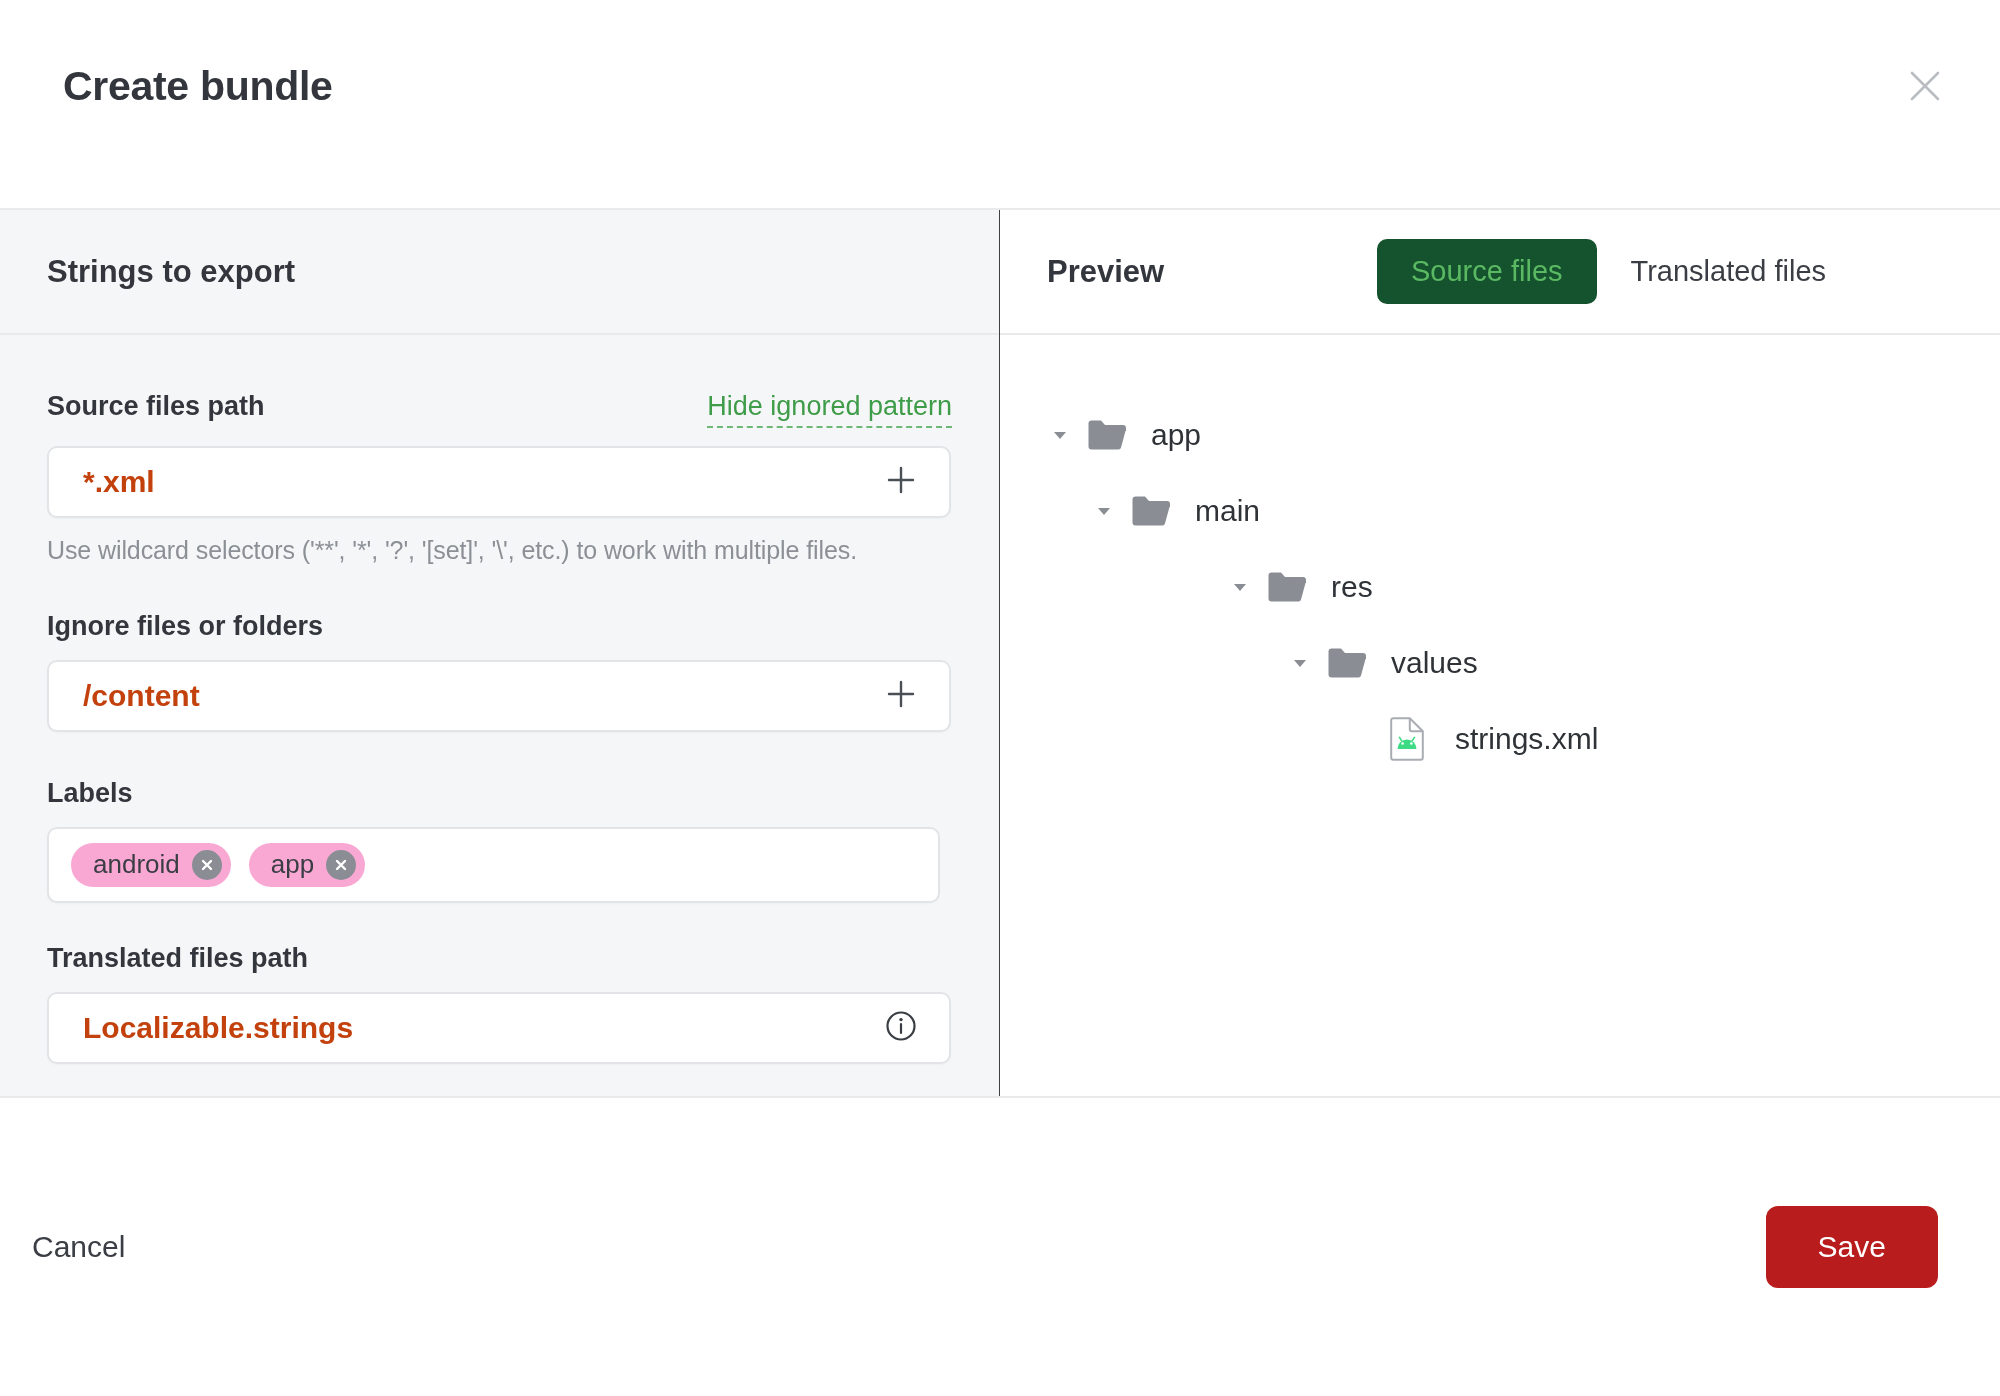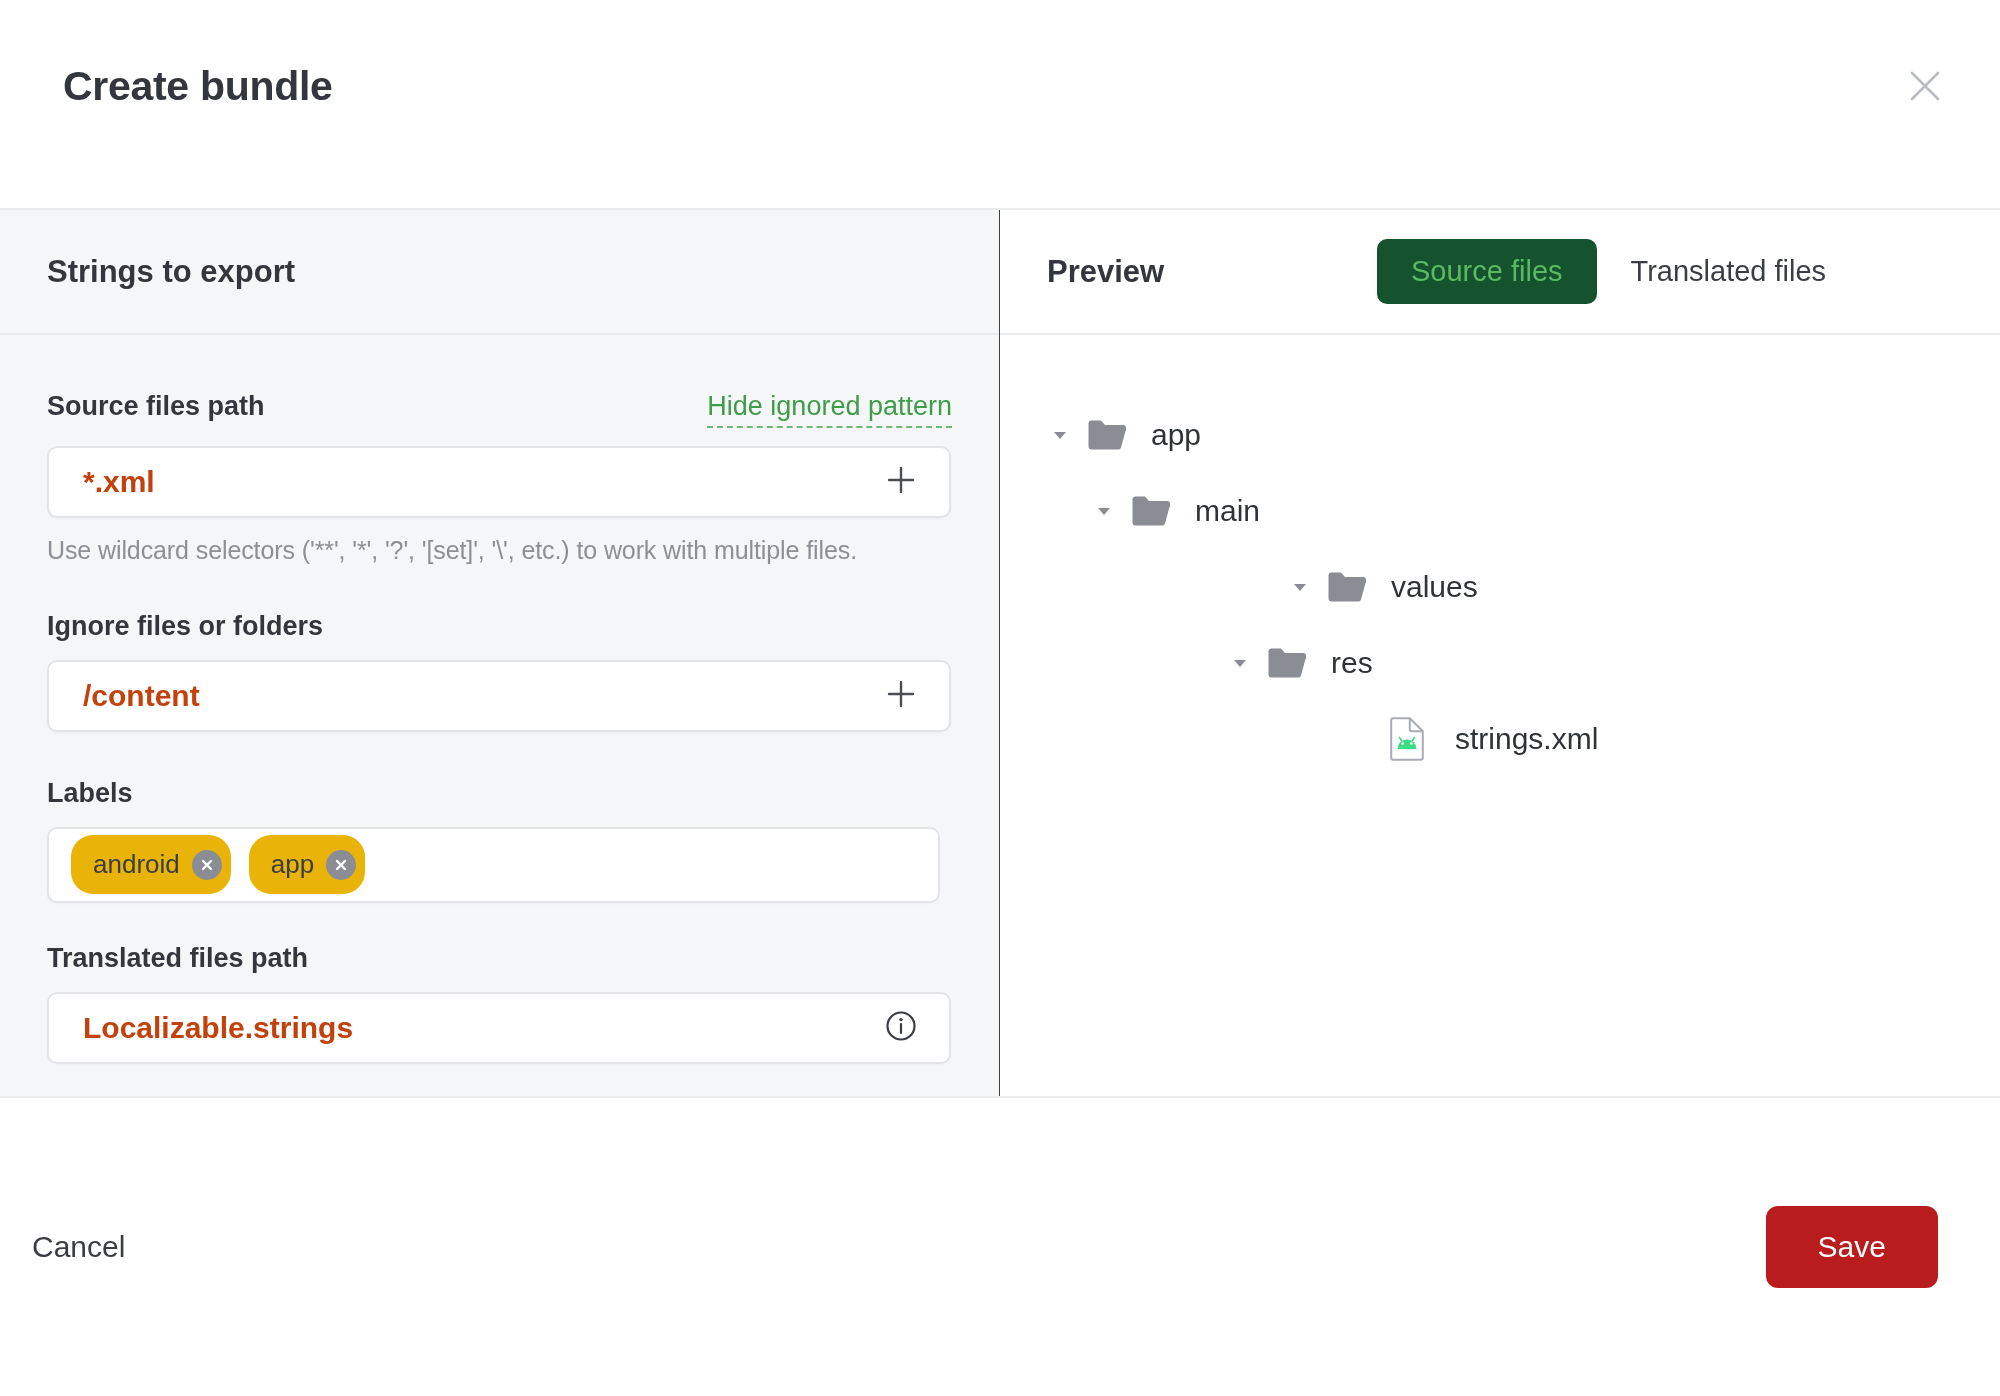--- a/index.html
+++ b/index.html
@@ -161,23 +161,23 @@
     display: flex;
     align-items: center;
     gap: 18px;
     padding: 0 22px;
     box-shadow: 0 1px 2px rgba(16,24,40,0.03);
   }
   .chip {
     display: inline-flex;
     align-items: center;
     gap: 12px;
-    background: #eab308;
+    background: #f9a8d4;
     border-radius: 22px;
-    height: 59px;
+    height: 44px;
     padding: 0 9px 0 22px;
     font-size: 26px;
     color: #3a3e44;
     cursor: default;
   }
   .chip-remove {
     width: 30px;
     height: 30px;
     border-radius: 50%;
     background: #8a8e94;
@@ -441,48 +441,48 @@
           </span>
           <span class="node-icon">
             <svg width="40" height="34" viewBox="0 0 40 34">
               <path d="M1.5 5.5 a3 3 0 0 1 3-3 h9.5 l4 4.5 h18 a3 3 0 0 1 3 3 v3 H1.5 Z" fill="#8a8e94"></path>
               <path d="M1.5 13 h37 l-4.5 16.5 a2.5 2.5 0 0 1 -2.4 1.9 H4.5 a3 3 0 0 1 -3 -3 Z" fill="#8a8e94"></path>
             </svg>
           </span>
           <span class="node-label">main</span>
         </div>
 
+        <div class="tree-row" style="padding-left:227px;">
+          <span class="caret">
+            <svg width="20" height="20" viewBox="0 0 20 20">
+                <path d="M4 7 L10 14 L16 7 Z" fill="#8a8e94"></path>
+              </svg>
+          </span>
+          <span class="node-icon">
+            <svg width="40" height="34" viewBox="0 0 40 34">
+              <path d="M1.5 5.5 a3 3 0 0 1 3-3 h9.5 l4 4.5 h18 a3 3 0 0 1 3 3 v3 H1.5 Z" fill="#8a8e94"></path>
+              <path d="M1.5 13 h37 l-4.5 16.5 a2.5 2.5 0 0 1 -2.4 1.9 H4.5 a3 3 0 0 1 -3 -3 Z" fill="#8a8e94"></path>
+            </svg>
+          </span>
+          <span class="node-label">res</span>
+        </div>
+
         <div class="tree-row" style="padding-left:287px;">
           <span class="caret">
             <svg width="20" height="20" viewBox="0 0 20 20">
                 <path d="M4 7 L10 14 L16 7 Z" fill="#8a8e94"></path>
               </svg>
           </span>
           <span class="node-icon">
             <svg width="40" height="34" viewBox="0 0 40 34">
               <path d="M1.5 5.5 a3 3 0 0 1 3-3 h9.5 l4 4.5 h18 a3 3 0 0 1 3 3 v3 H1.5 Z" fill="#8a8e94"></path>
               <path d="M1.5 13 h37 l-4.5 16.5 a2.5 2.5 0 0 1 -2.4 1.9 H4.5 a3 3 0 0 1 -3 -3 Z" fill="#8a8e94"></path>
             </svg>
           </span>
           <span class="node-label">values</span>
-        </div>
-
-        <div class="tree-row" style="padding-left:227px;">
-          <span class="caret">
-            <svg width="20" height="20" viewBox="0 0 20 20">
-                <path d="M4 7 L10 14 L16 7 Z" fill="#8a8e94"></path>
-              </svg>
-          </span>
-          <span class="node-icon">
-            <svg width="40" height="34" viewBox="0 0 40 34">
-              <path d="M1.5 5.5 a3 3 0 0 1 3-3 h9.5 l4 4.5 h18 a3 3 0 0 1 3 3 v3 H1.5 Z" fill="#8a8e94"></path>
-              <path d="M1.5 13 h37 l-4.5 16.5 a2.5 2.5 0 0 1 -2.4 1.9 H4.5 a3 3 0 0 1 -3 -3 Z" fill="#8a8e94"></path>
-            </svg>
-          </span>
-          <span class="node-label">res</span>
         </div>
 
         <div class="tree-row" style="padding-left:387px;">
           <span class="node-icon" style="margin-right:28px;">
             <svg width="36" height="44" viewBox="0 0 36 44">
               <path d="M2.2 3.2 a2 2 0 0 1 2-2 h16.6 l13 13 v26.6 a2 2 0 0 1 -2 2 H4.2 a2 2 0 0 1 -2 -2 Z" fill="#ffffff" stroke="#a9adb3" stroke-width="2"></path>
               <path d="M20.8 1.2 v11 a2 2 0 0 0 2 2 h11" fill="none" stroke="#a9adb3" stroke-width="2"></path>
               <path d="M8.5 32 a9.5 9.5 0 0 1 19 0 Z" fill="#3ddc84"></path>
               <circle cx="13.6" cy="26.4" r="1.25" fill="#ffffff"></circle>
               <circle cx="22.4" cy="26.4" r="1.25" fill="#ffffff"></circle>

